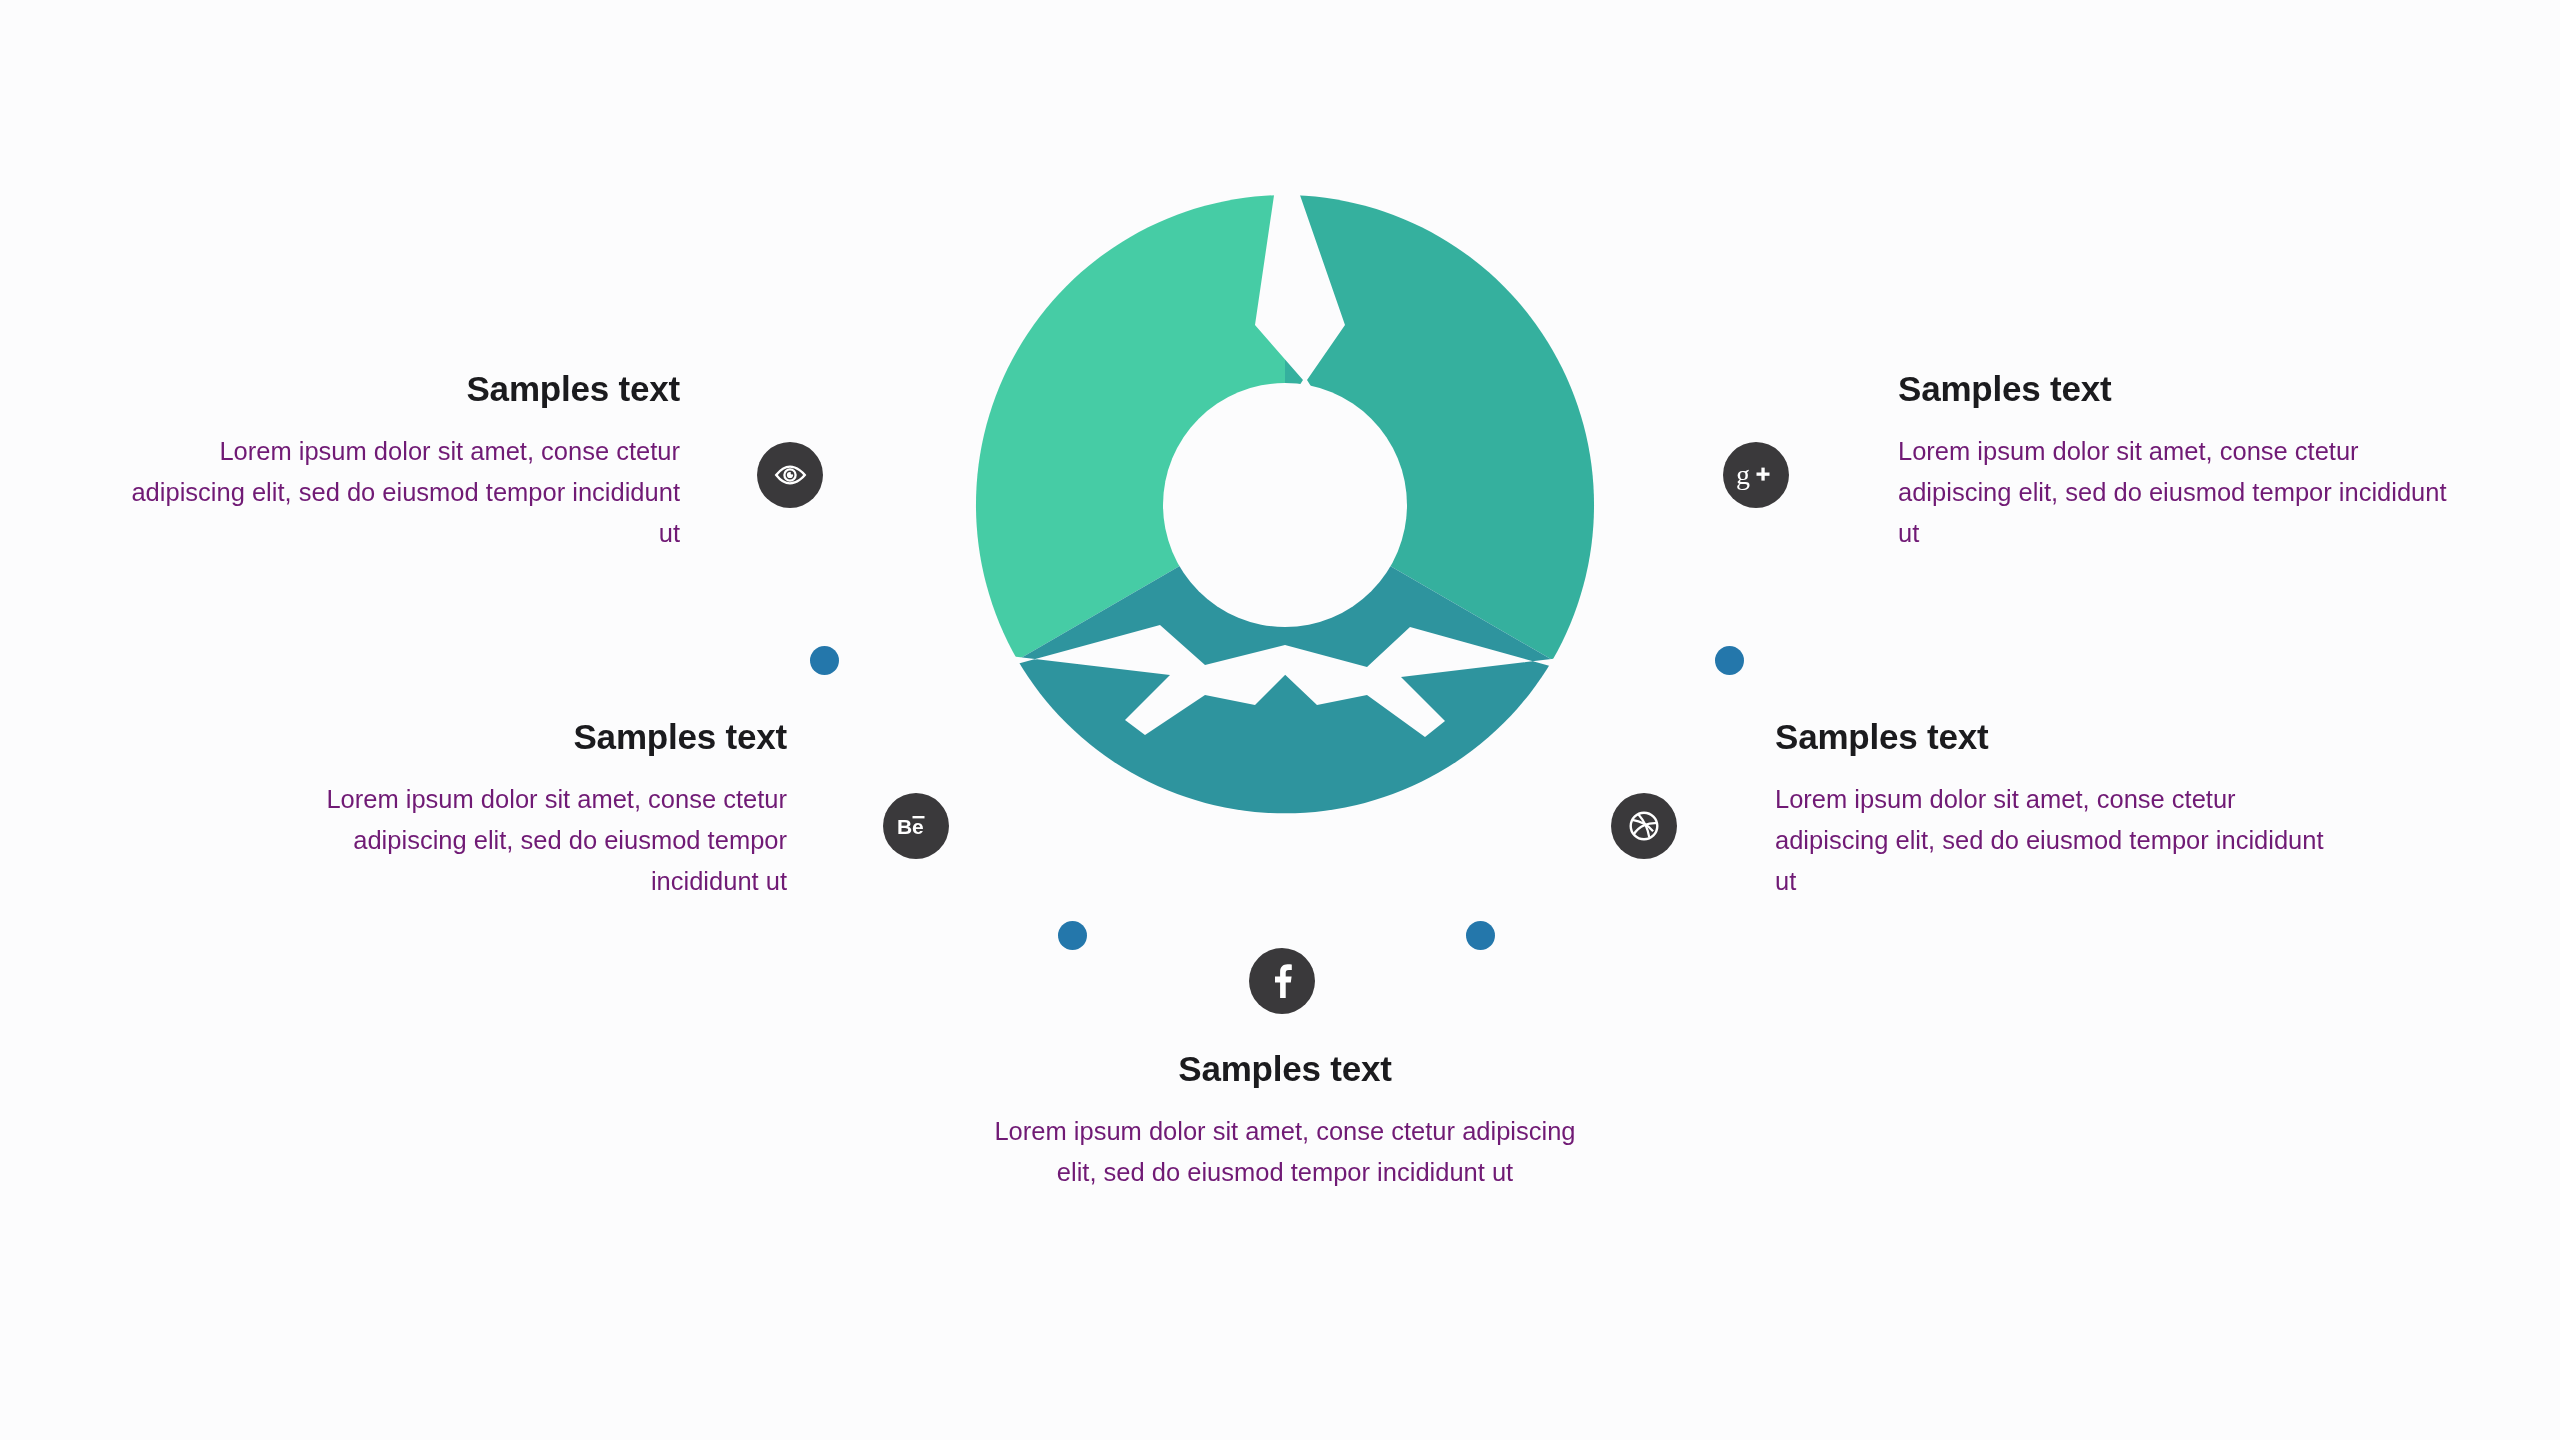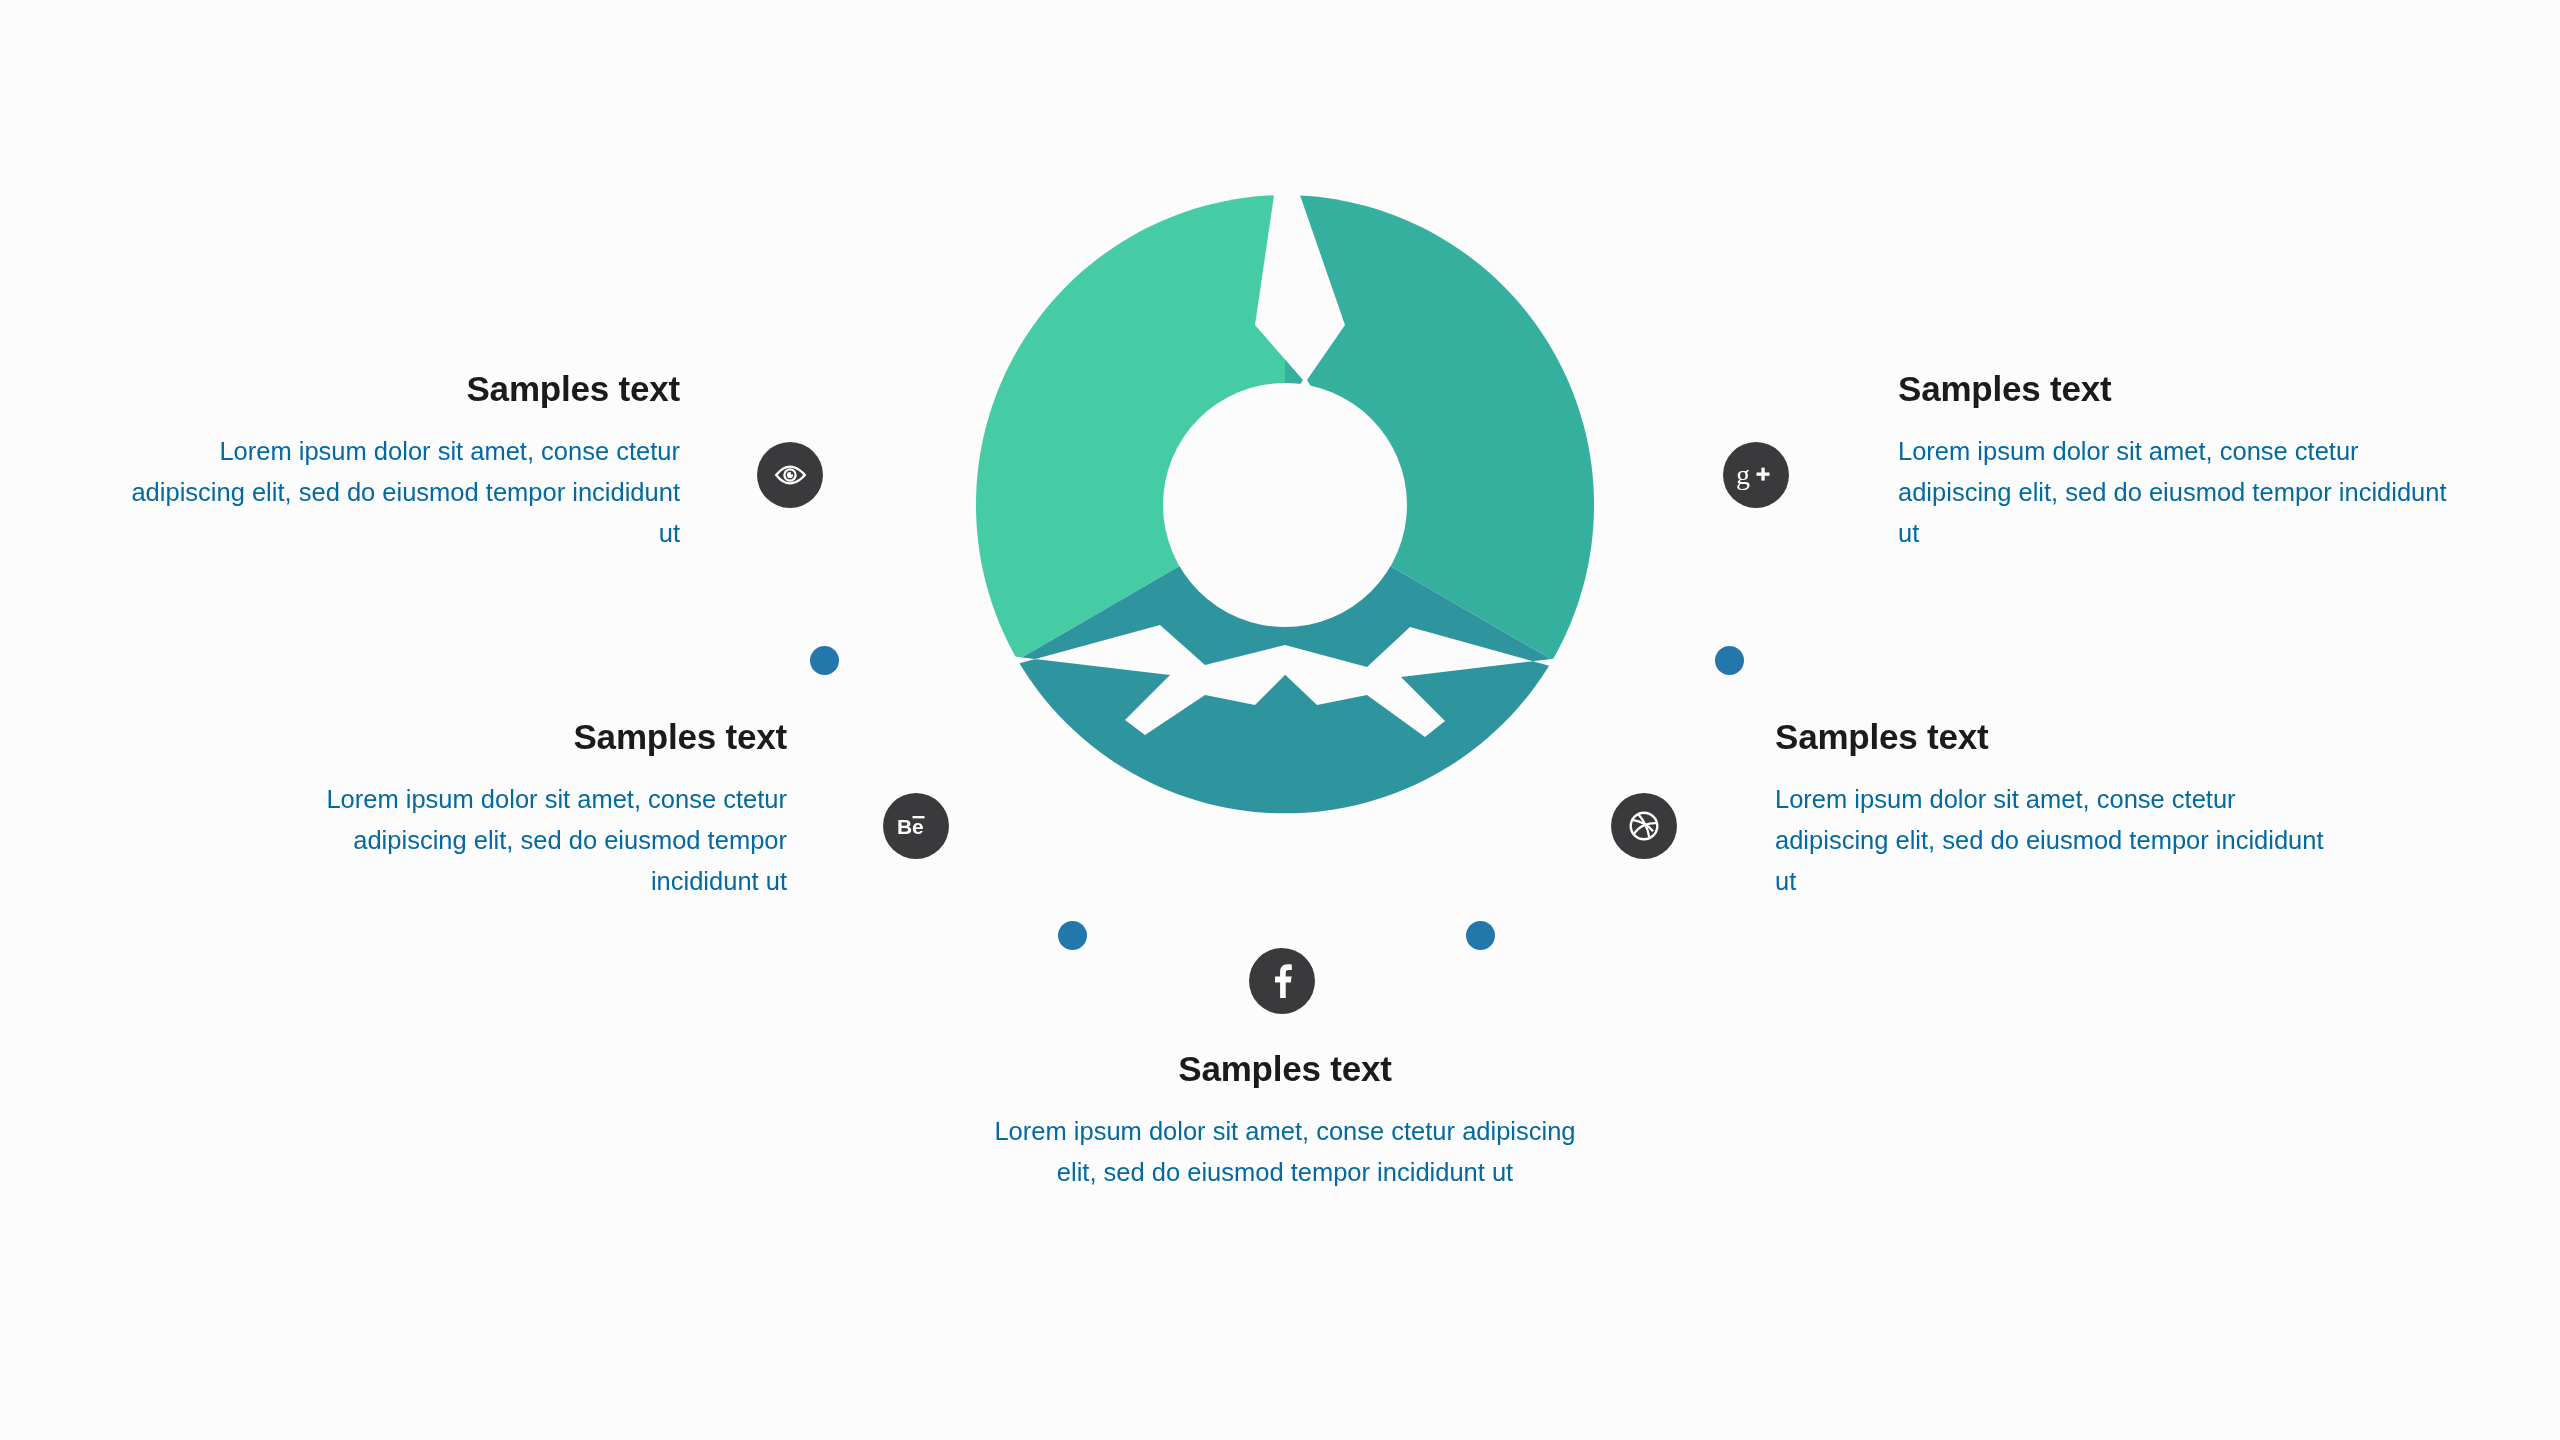--- a/index.html
+++ b/index.html
@@ -33,21 +33,21 @@
     font-size: 35px;
     font-weight: bold;
     color: #1b1b1e;
     letter-spacing: -0.2px;
     line-height: 1.1;
     margin: 0 0 22px 0;
     white-space: nowrap;
   }
   .text-block .body {
     font-size: 25.5px;
-    color: #0369a1;
+    color: #701a75;
     line-height: 1.62;
     margin: 0;
     font-weight: 400;
   }
 
   .align-right { text-align: right; }
   .align-left  { text-align: left; }
   .align-center{ text-align: center; }
 
   

